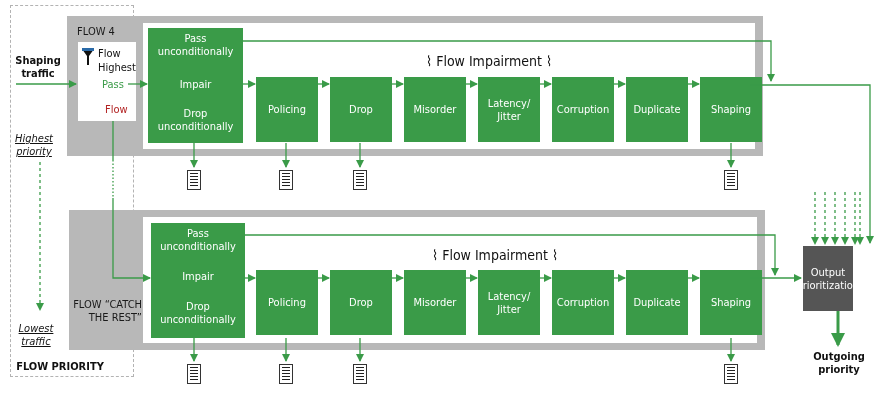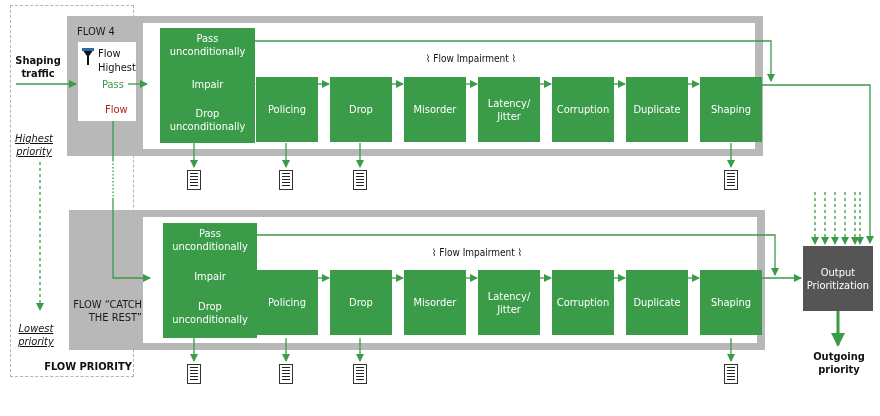--- a/index.html
+++ b/index.html
@@ -4,38 +4,38 @@
 <style>
   html,body{margin:0;padding:0;background:#ffffff;}
   body{width:880px;height:416px;position:relative;overflow:hidden;font-family:"DejaVu Sans Condensed","DejaVu Sans",sans-serif;}
   .abs{position:absolute;}
   .prio-box{left:10px;top:5px;width:124px;height:372px;border:1px dashed #b3b3b3;box-sizing:border-box;}
   .flow-outer{background:#b8b8b8;}
   .flow-inner{background:#ffffff;}
   .flow-title{font-size:11px;color:#1a1a1a;text-align:center;line-height:13px;}
   .filter-box{background:#ffffff;}
   .gbox{background:#3a9b48;color:#ffffff;font-size:11px;display:flex;align-items:center;justify-content:center;text-align:center;line-height:13px;box-sizing:border-box;}
-  .gbig{background:#3a9b48;color:#fff;font-size:11px;text-align:center;line-height:13px;margin-left:12px;}
+  .gbig{background:#3a9b48;color:#fff;font-size:11px;text-align:center;line-height:13px;}
   .gbig div{position:absolute;left:0;right:0;}
   .label{font-size:11px;color:#111;text-align:center;line-height:13px;}
   .bold{font-weight:bold;}
   .ital{font-style:italic;text-decoration:underline;}
   .out-box{background:#555555;color:#fff;font-size:11px;display:flex;align-items:center;justify-content:center;text-align:center;line-height:13px;}
   .doc{width:14px;height:20px;border:1px solid #333;background:#fff;box-sizing:border-box;}
   .doc i{display:block;height:1px;background:#222;margin:2px 2px 0 2px;}
-  .imp{font-size:10px;color:#111;}
+  .imp{font-size:14px;color:#111;}
   svg.lines{position:absolute;left:0;top:0;}
 </style>
 </head>
 <body>
 
 <div class="abs prio-box"></div>
 <div class="abs label ital" style="left:12px;top:132px;width:44px;">Highest priority</div>
-<div class="abs label ital" style="left:14px;top:322px;width:44px;">Lowest priority</div>
-<div class="abs label bold" style="left:30px;top:360px;width:116px;">FLOW PRIORITY</div>
+<div class="abs label ital" style="left:14px;top:322px;width:44px;">Lowest traffic</div>
+<div class="abs label bold" style="left:2px;top:360px;width:116px;">FLOW PRIORITY</div>
 
 <div class="abs label bold" style="left:8px;top:54px;width:60px;">Shaping traffic</div>
 <div class="abs label bold" style="left:804px;top:350px;width:70px;">Outgoing priority</div>
 
 <div class="abs flow-outer" style="left:67px;top:16px;width:696px;height:140px;"></div>
 <div class="abs flow-inner" style="left:143px;top:23px;width:612px;height:126px;"></div>
 <div class="abs flow-title" style="left:67px;top:25px;width:58px;">FLOW 4</div>
 <div class="abs filter-box" style="left:78px;top:42px;width:58px;height:79px;">
   <svg class="abs" style="left:3px;top:5px;" width="14" height="20">
       <path d="M1 2 L13 2 L8 9 L8 18 L6 18 L6 9 Z" fill="#111"></path>
@@ -106,21 +106,21 @@
       <span>Corruption</span>
     </div>
     <div class="abs gbox" style="left: 626px; top: 270px; width: 62px; height: 65px;">
       <span>Duplicate</span>
     </div>
     <div class="abs gbox" style="left: 700px; top: 270px; width: 62px; height: 65px;">
       <span>Shaping</span>
     </div>
   </div>
 
-<div class="abs out-box" style="left:803px;top:246px;width:70px;height:65px;">
+<div class="abs out-box" style="left:803px;top:246px;width:50px;height:65px;">
     <span>Output Prioritization</span>
   </div>
 
 <svg class="lines" width="880" height="416">
   <defs>
     <marker id="ah" markerWidth="8" markerHeight="8" refX="7" refY="4" orient="auto" markerUnits="userSpaceOnUse">
       <path d="M0 0 L8 4 L0 8 Z" fill="#3a9b48"></path>
     </marker>
     <marker id="ahb" markerWidth="14" markerHeight="14" refX="12" refY="7" orient="auto" markerUnits="userSpaceOnUse">
       <path d="M0 0 L14 7 L0 14 Z" fill="#3a9b48"></path>

